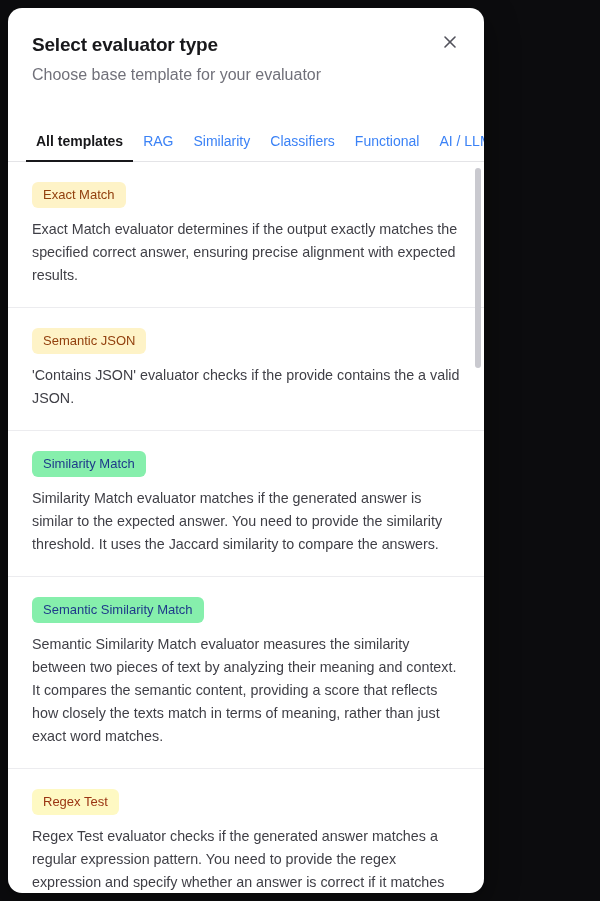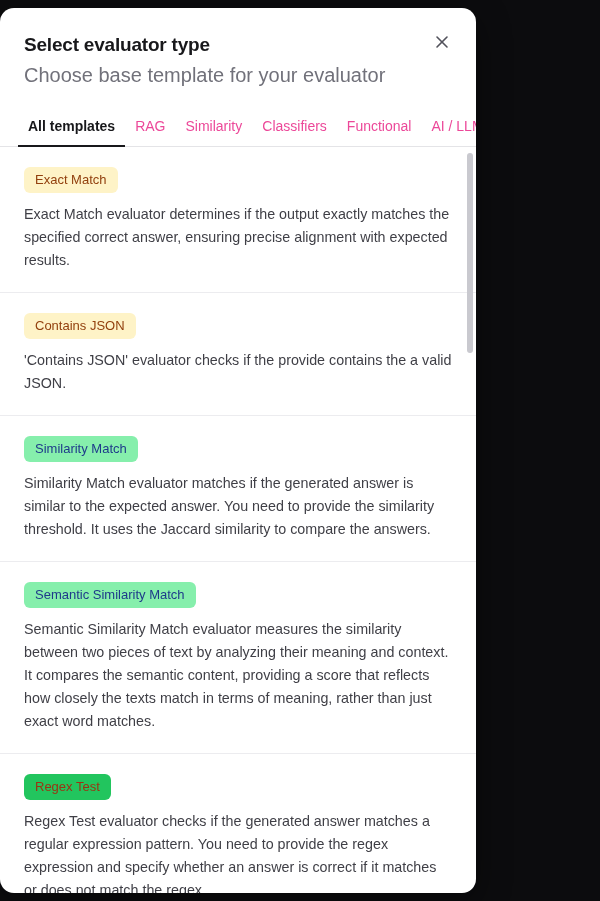--- a/index.html
+++ b/index.html
@@ -7,21 +7,21 @@
     padding: 0;
     background: #0c0c0e;
     width: 600px;
     height: 901px;
     font-family: "Liberation Sans", sans-serif;
     -webkit-font-smoothing: antialiased;
   }
 
   #modal {
     position: absolute;
-    left: 0;
+    left: 8px;
     top: 8px;
     width: 476px;
     height: 885px;
     background: #ffffff;
     border-radius: 14px;
     box-shadow: 0 10px 34px rgba(0,0,0,0.45);
     overflow: hidden;
     display: flex;
     flex-direction: column;
   }
@@ -34,21 +34,21 @@
   }
   .title {
     font-size: 19px;
     font-weight: bold;
     color: #18181b;
     letter-spacing: -0.2px;
     margin: 0;
     line-height: 26px;
   }
   .subtitle {
-    font-size: 20px;
+    font-size: 16px;
     color: #71717a;
     margin-top: 7px;
     line-height: 20px;
   }
   .close-btn {
     position: absolute;
     top: 20px;
     right: 20px;
     width: 28px;
     height: 28px;
@@ -59,27 +59,27 @@
     border-radius: 6px;
     color: #52525b;
   }
 
   
   .tabs {
     display: flex;
     align-items: flex-end;
     gap: 0;
     padding: 0 18px;
-    margin-top: 25px;
+    margin-top: 40px;
     border-bottom: 1px solid #e4e4e7;
     flex: 0 0 auto;
   }
   .tab {
     font-size: 14px;
-    color: #ec4899;
+    color: #3b82f6;
     padding: 8px 10px 11px 10px;
     cursor: pointer;
     white-space: nowrap;
     border-bottom: 2px solid transparent;
     margin-bottom: -1px;
   }
   .tab.active {
     color: #18181b;
     font-weight: bold;
     border-bottom: 2px solid #18181b;
@@ -112,21 +112,21 @@
   }
   .chip.amber {
     background: #fef3c7;
     color: #92400e;
   }
   .chip.blue {
     background: #86efac;
     color: #1e3a8a;
   }
   .chip.orange {
-    background: #22c55e;
+    background: #fef9c3;
     color: #9a3412;
   }
   .desc {
     margin-top: 10px;
     font-size: 14.3px;
     line-height: 23px;
     color: #3f3f46;
   }
 
   
@@ -174,21 +174,21 @@
 
   <div class="list-wrap">
     <div class="list">
 
       <div class="row">
         <span class="chip amber">Exact Match</span>
         <div class="desc">Exact Match evaluator determines if the output exactly matches the specified correct answer, ensuring precise alignment with expected results.</div>
       </div>
 
       <div class="row">
-        <span class="chip amber">Contains JSON</span>
+        <span class="chip amber">Semantic JSON</span>
         <div class="desc">'Contains JSON' evaluator checks if the provide contains the a valid JSON.</div>
       </div>
 
       <div class="row">
         <span class="chip blue">Similarity Match</span>
         <div class="desc">Similarity Match evaluator matches if the generated answer is similar to the expected answer. You need to provide the similarity threshold. It uses the Jaccard similarity to compare the answers.</div>
       </div>
 
       <div class="row">
         <span class="chip blue">Semantic Similarity Match</span>

